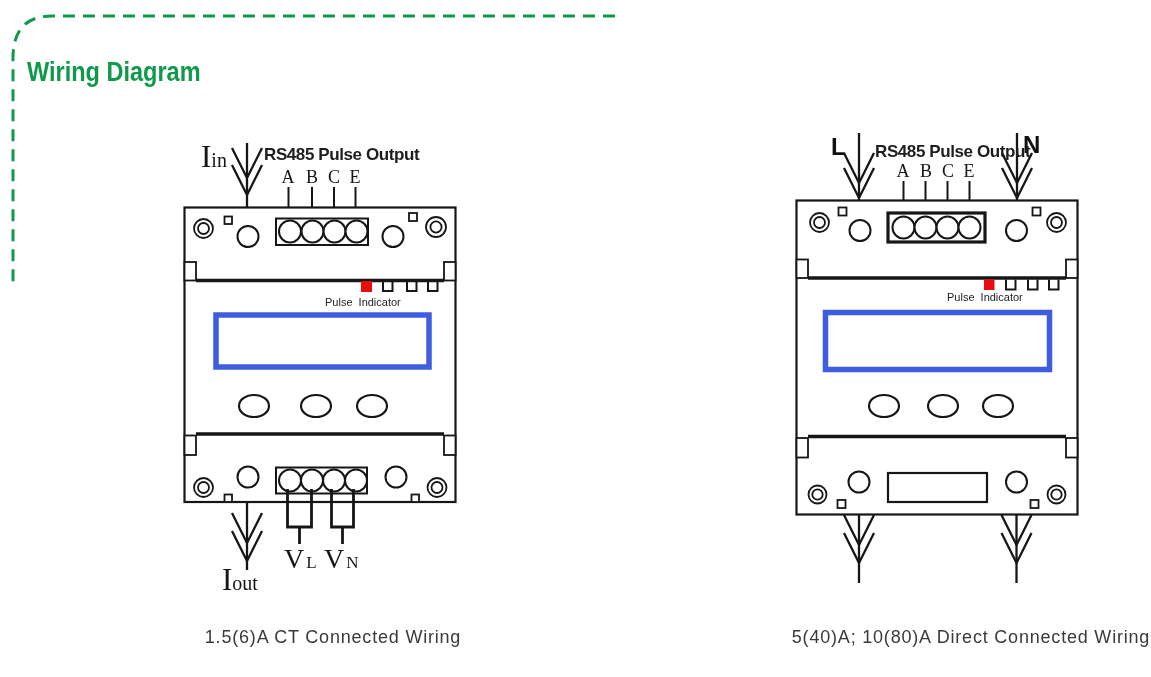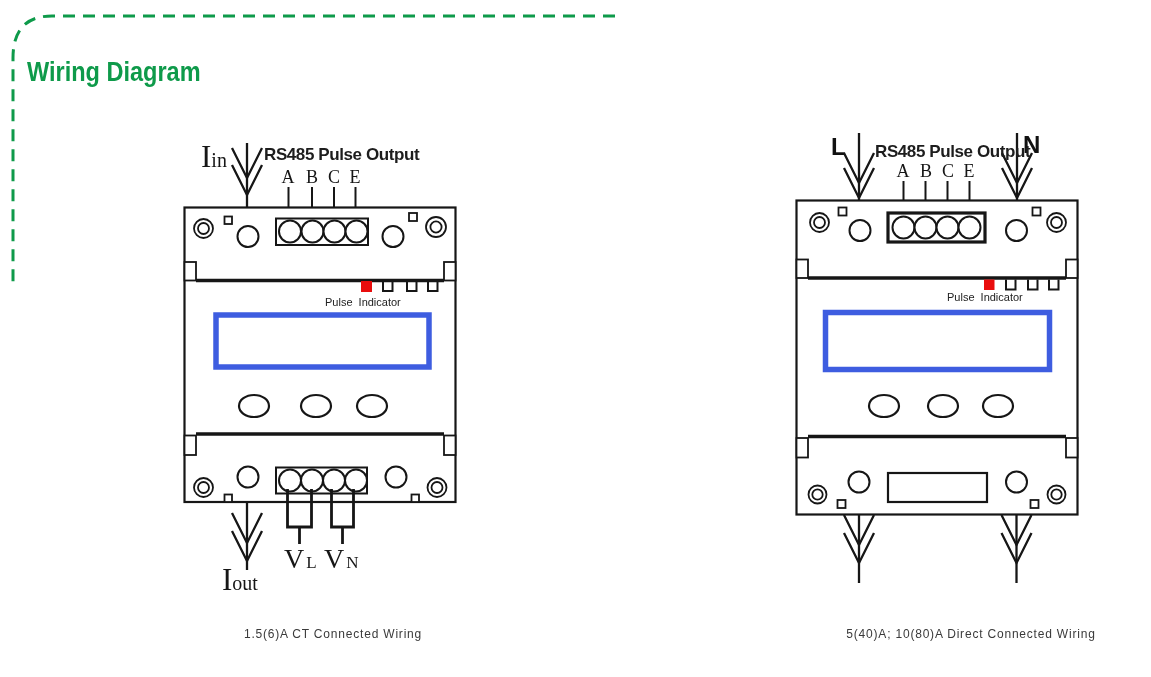--- a/index.html
+++ b/index.html
@@ -14,21 +14,21 @@
   h1.page-title{
     position:absolute;left:27px;top:56px;margin:0;
     font-family:"Liberation Sans",sans-serif;
     font-size:28px;font-weight:700;color:#0e9a4a;
     transform:scaleX(.84);transform-origin:0 0;
     white-space:nowrap;
   }
   .caption{
     position:absolute;top:627px;width:390px;
     text-align:center;
-    font-size:12px;letter-spacing:.8px;color:#3a3a3a;
+    font-size:18px;letter-spacing:.8px;color:#3a3a3a;
     white-space:nowrap;
   }
   .caption-left{left:138px;}
   .caption-right{left:776px;}
 
   
   .s2  {stroke:#161616;stroke-width:2;fill:#ffffff;}
   .s22 {stroke:#161616;stroke-width:2.2;fill:#ffffff;}
   .s18 {stroke:#161616;stroke-width:1.8;fill:#ffffff;}
   .s32 {stroke:#161616;stroke-width:3.2;fill:#ffffff;}

